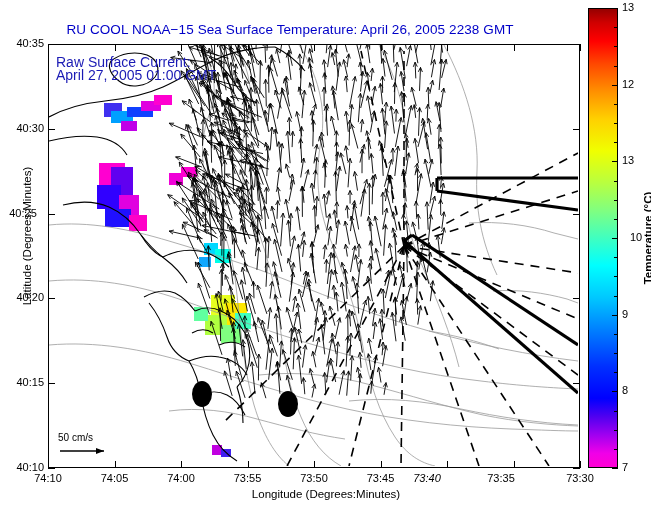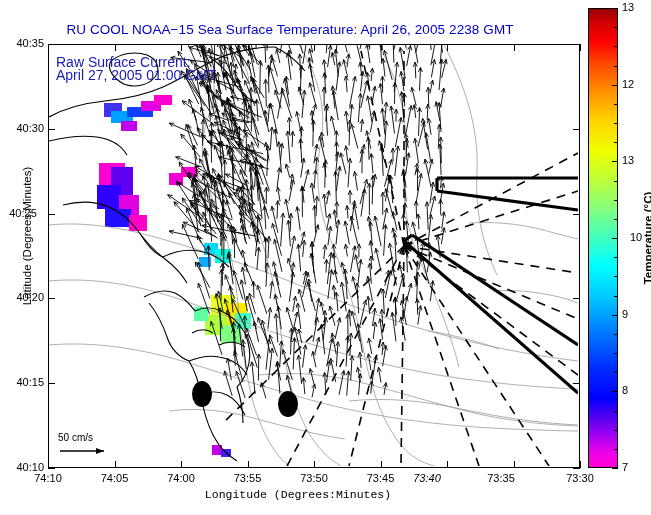--- a/index.html
+++ b/index.html
@@ -26,22 +26,22 @@
   #scalebar{position:absolute;left:58px;top:432px;font-size:10px;color:#000;}
   #scalebar .lbl{display:block;margin-bottom:1px;}
 
   
   .tickx{position:absolute;font-size:11px;color:#000;text-align:center;
          width:46px;top:472px;}
   .ticky{position:absolute;font-size:11px;color:#000;text-align:right;
          width:42px;left:2px;}
 
   
-  #xlabel{position:absolute;top:488px;left:32px;width:532px;text-align:center;
-          font-size:11.5px;color:#000;font-family:Liberation Mono, monospace;}
+  #xlabel{position:absolute;top:488px;left:60px;width:532px;text-align:center;
+          font-size:11.5px;color:#000;}
   #ylabel{position:absolute;left:-58px;top:230px;width:170px;text-align:center;
           font-size:11.5px;color:#000;transform:rotate(-90deg);transform-origin:center;}
 
   
   #cbar{position:absolute;left:588px;top:8px;width:30px;height:460px;
         border:1.2px solid #000;box-sizing:border-box;
         background:linear-gradient(to top,
           #ff00d4 0%,  #f000e8 3%,  #a000f0 7%,  #5000f0 11%,
           #0000ff 15%, #0030ff 22%, #0080ff 30%, #00c8ff 37%,
           #00ffff 44%, #40ffc0 50%, #80ff80 56%, #b8ff40 62%,

